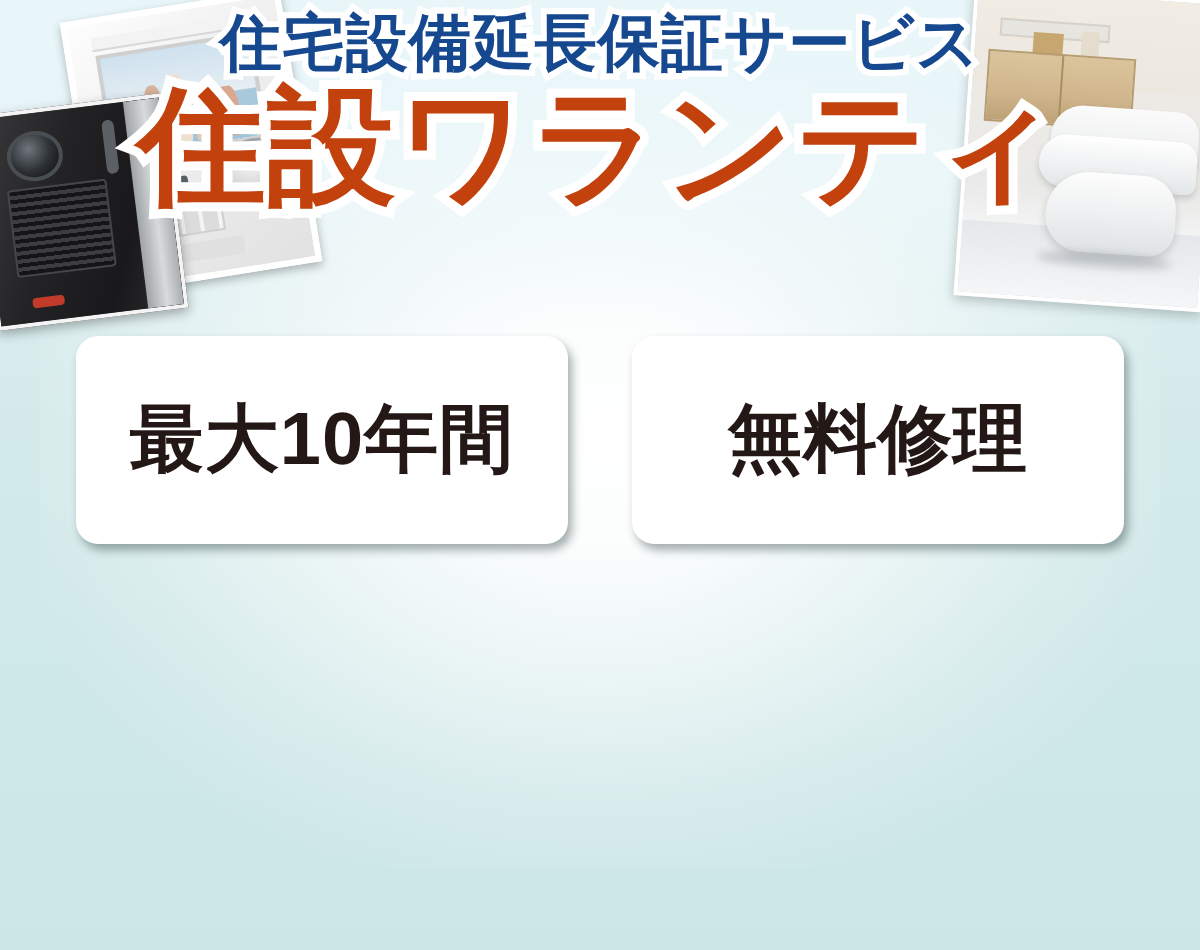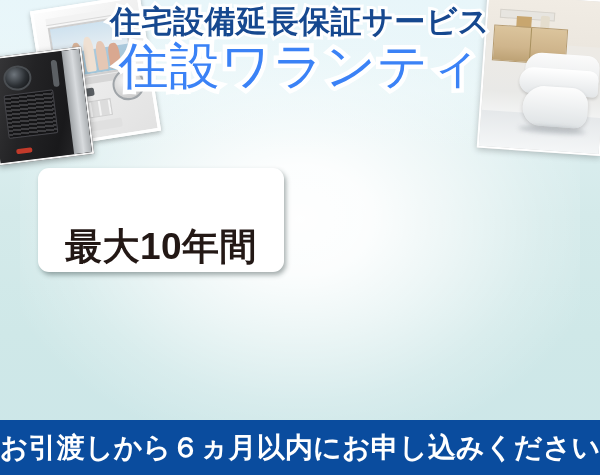--- a/index.html
+++ b/index.html
@@ -275,24 +275,24 @@
     font-weight: 700;
     letter-spacing: 0.5px;
     color: #16488f;
     -webkit-text-stroke: 6px #ffffff;
     paint-order: stroke fill;
     text-shadow: 0 2px 2px rgba(255,255,255,0.8);
     line-height: 1.16;
     white-space: nowrap;
   }
   .maintitle {
-    font-size: 50px;
-    font-weight: 400;
+    font-size: 64px;
+    font-weight: 700;
     letter-spacing: 1px;
-    color: #3b82f6;
+    color: #c2410c;
     -webkit-text-stroke: 9px #ffffff;
     paint-order: stroke fill;
     line-height: 1.12;
     margin-top: -2px;
     white-space: nowrap;
   }
 
   
   .features {
     position: absolute;
@@ -304,21 +304,21 @@
     grid-template-rows: 104px 104px;
     column-gap: 32px;
     row-gap: 18px;
     z-index: 4;
   }
   .feature-box {
     background: #ffffff;
     border-radius: 11px;
     box-shadow: 2px 3px 5px rgba(40,60,60,0.42);
     display: flex;
-    align-items: flex-end;
+    align-items: center;
     justify-content: center;
   }
   .feature-label {
     font-size: 37px;
     font-weight: 700;
     color: #231815;
     letter-spacing: 0.5px;
     white-space: nowrap;
   }
 
@@ -395,19 +395,19 @@
 
   <div class="heading-wrap">
     <div class="subtitle">住宅設備延長保証サービス</div>
     <div class="maintitle">住設ワランティ</div>
   </div>
 
   <div class="features">
     <div class="feature-box">
       <span class="feature-label">最大10年間</span>
     </div>
+    <div class="feature-box">
+      <span class="feature-label">無料修理</span>
+    </div>
   </div>
 
-  <div class="bottom-banner">
-    <span class="bottom-banner-text">お引渡しから６ヵ月以内にお申し込みください</span>
-  </div>
 
 </div>
 
 </body></html>

